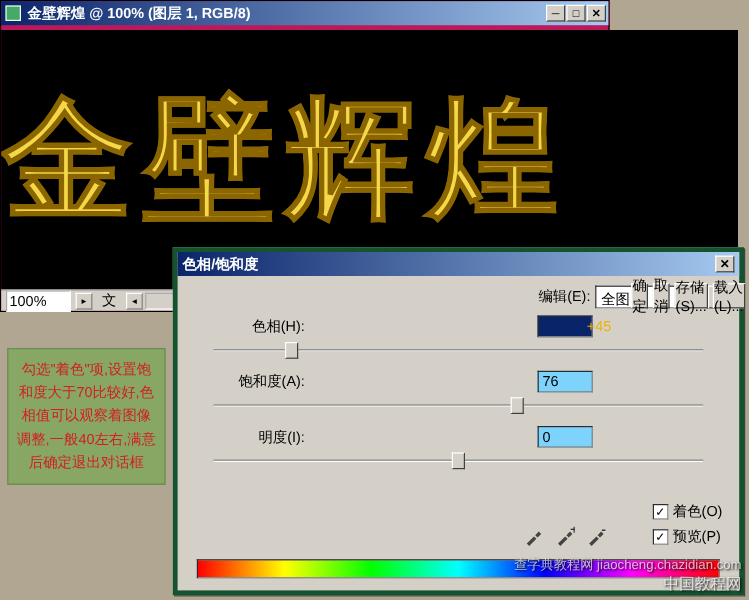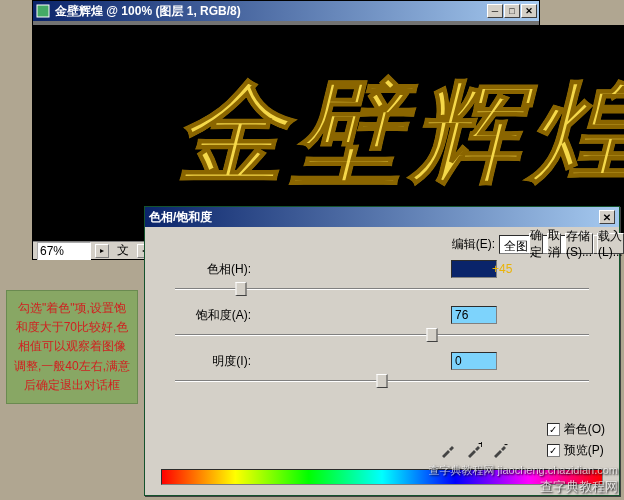--- a/index.html
+++ b/index.html
@@ -1,44 +1,44 @@
 <!DOCTYPE html>
 <html><head>
 <meta charset="utf-8">
 <style>
 * { margin: 0; padding: 0; box-sizing: border-box; font-family: "SimSun", "宋体", sans-serif; font-size: 12px; }
 body { background: #B0A691; width: 624px; height: 500px; overflow: hidden; position: relative; }
 
 
-.doc-window { position: absolute; top: 0; left: 0; width: 508px; height: 260px; background: #737373; border: 1px solid #000; margin-left: 32px; }
+.doc-window { position: absolute; top: 0; left: 0; width: 508px; height: 260px; background: #be185d; border: 1px solid #000; }
 .doc-titlebar { height: 20px; background: linear-gradient(to right, #0A246A, #A6CAF0); display: flex; align-items: center; padding: 0 2px; color: #fff; }
 .doc-titlebar .doc-icon { width: 16px; height: 16px; margin-right: 4px; display: flex; align-items: center; justify-content: center; }
 .doc-titlebar .title { flex: 1; font-weight: bold; }
 .win-btns { display: flex; gap: 1px; }
 .win-btn { width: 16px; height: 14px; background: #D4D0C8; border: 1px solid #fff; border-right-color: #404040; border-bottom-color: #404040; display: flex; align-items: center; justify-content: center; color: #000; font-size: 9px; font-weight: bold; }
-.doc-canvas { background: #000; width: 614px; height: 216px; margin: 4px auto 0; position: relative; overflow: hidden; display: flex; align-items: center; justify-content: flex-end; font-style: italic; }
+.doc-canvas { background: #000; width: 614px; height: 216px; margin: 4px auto 0; position: relative; overflow: hidden; display: flex; align-items: center; justify-content: flex-start; }
 .gold-text { font-family: "KaiTi", "楷体", serif; font-size: 110px; font-weight: bold; color: #F5D849; text-shadow: 
   -2px -2px 3px #fff8c0,
   2px 2px 4px #7a5a00,
   0 0 8px #b88500,
   inset 0 0 0 #000;
   -webkit-text-stroke: 1px #8a6500;
   letter-spacing: 8px;
   filter: drop-shadow(0 2px 2px rgba(0,0,0,0.6));
 }
 .doc-status { position: absolute; bottom: 0; left: 0; height: 18px; width: 100%; background: #D4D0C8; display: flex; align-items: center; padding: 0 4px; border-top: 1px solid #808080; }
 .zoom { width: 54px; border: 1px inset #fff; background: #fff; padding: 1px 2px; margin-right: 4px; }
 .arrow-btn { width: 14px; height: 14px; background: #D4D0C8; border: 1px solid #fff; border-right-color: #808080; border-bottom-color: #808080; display: flex; align-items: center; justify-content: center; font-size: 8px; }
 .scroll-track { flex: 1; height: 14px; background: #D4D0C8; border: 1px inset #fff; margin: 0 2px; }
 
 
 .annotation { position: absolute; left: 6px; top: 290px; width: 132px; background: #88A764; color: #D02020; padding: 8px 6px; line-height: 1.6; text-align: center; border: 1px solid #6a8a50; }
 
 
-.dialog { position: absolute; left: 144px; top: 206px; width: 476px; height: 290px; background: #D4D0C8; border: 1px solid #14532d; box-shadow: 1px 1px 0 #404040; }
+.dialog { position: absolute; left: 144px; top: 206px; width: 476px; height: 290px; background: #D4D0C8; border: 4px solid #14532d; box-shadow: 1px 1px 0 #404040; }
 .dlg-titlebar { height: 20px; background: linear-gradient(to right, #0A246A, #A6CAF0); display: flex; align-items: center; padding: 0 4px; color: #fff; font-weight: bold; }
 .dlg-titlebar span:first-child { flex: 1; }
 .dlg-close { width: 16px; height: 14px; background: #D4D0C8; border: 1px solid #fff; border-right-color: #404040; border-bottom-color: #404040; display: flex; align-items: center; justify-content: center; color: #000; font-weight: bold; font-size: 10px; }
 .dlg-body { padding: 8px 10px; position: relative; height: calc(100% - 20px); }
 
 .row { display: flex; align-items: center; margin-bottom: 6px; justify-content: flex-end; }
 .lbl { width: 60px; text-align: right; padding-right: 4px; }
 .dropdown { display: flex; width: 110px; height: 19px; gap: 11px; }
 .dropdown .dd-field { flex: 1; background: #fff; border: 1px inset #808080; padding: 2px 4px; }
 .dropdown .dd-btn { width: 16px; background: #D4D0C8; border: 1px solid #fff; border-right-color: #404040; border-bottom-color: #404040; display: flex; align-items: center; justify-content: center; font-size: 8px; }
@@ -81,21 +81,21 @@
     <div class="win-btns">
       <div class="win-btn">─</div>
       <div class="win-btn">□</div>
       <div class="win-btn">✕</div>
     </div>
   </div>
   <div class="doc-canvas">
     <div class="gold-text">金壁辉煌</div>
   </div>
   <div class="doc-status">
-    <div class="zoom">67%</div>
+    <div class="zoom">100%</div>
     <div class="arrow-btn">▸</div>
     <span style="margin:0 8px">文</span>
     <div class="arrow-btn">◂</div>
     <div class="scroll-track"></div>
     <div class="arrow-btn">▸</div>
   </div>
 </div>
 
 <div class="annotation">勾选"着色"项,设置饱和度大于70比较好,色相值可以观察着图像调整,一般40左右,满意后确定退出对话框</div>
 
@@ -177,13 +177,13 @@
         <span class="chk-box">✓</span>
         <span>预览(P)</span>
       </label>
     </div>
 
     <div class="gradient-bar"></div>
   </div>
 </div>
 
 <div class="watermark2">查字典教程网 jiaocheng.chazidian.com</div>
-<div class="watermark">查字典教程网</div>
+<div class="watermark">中国教程网</div>
 
 </body></html>

